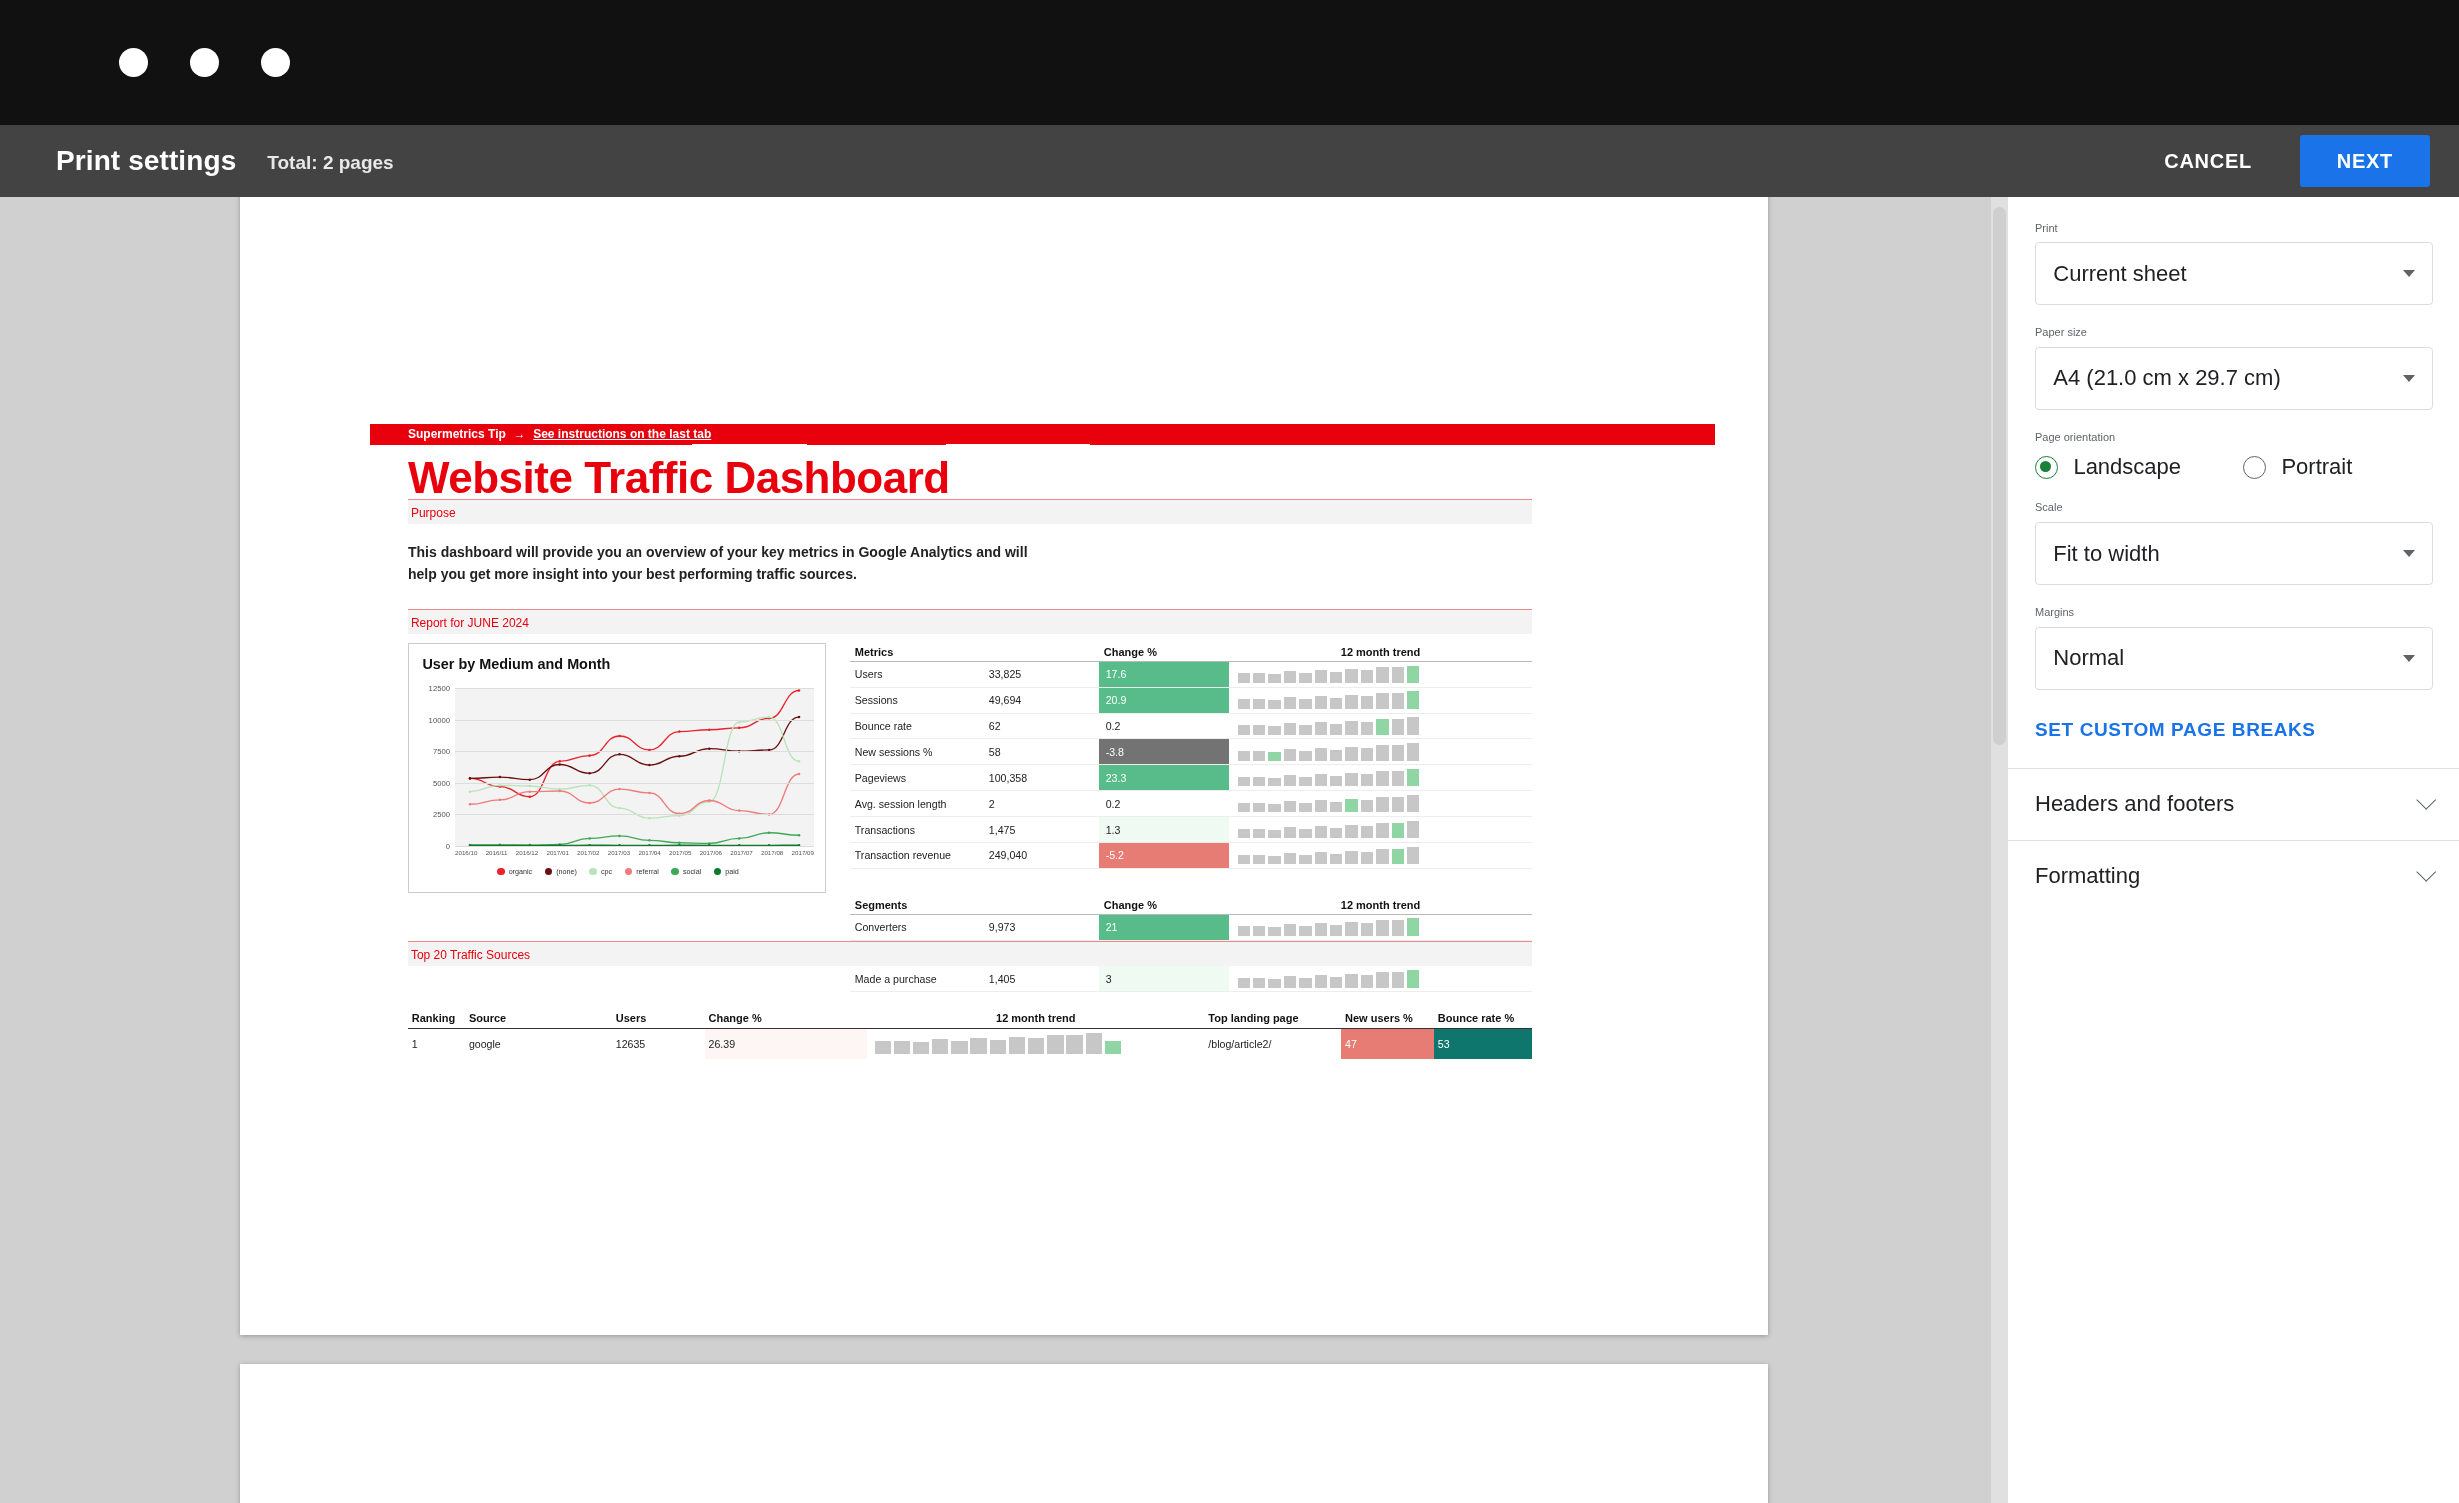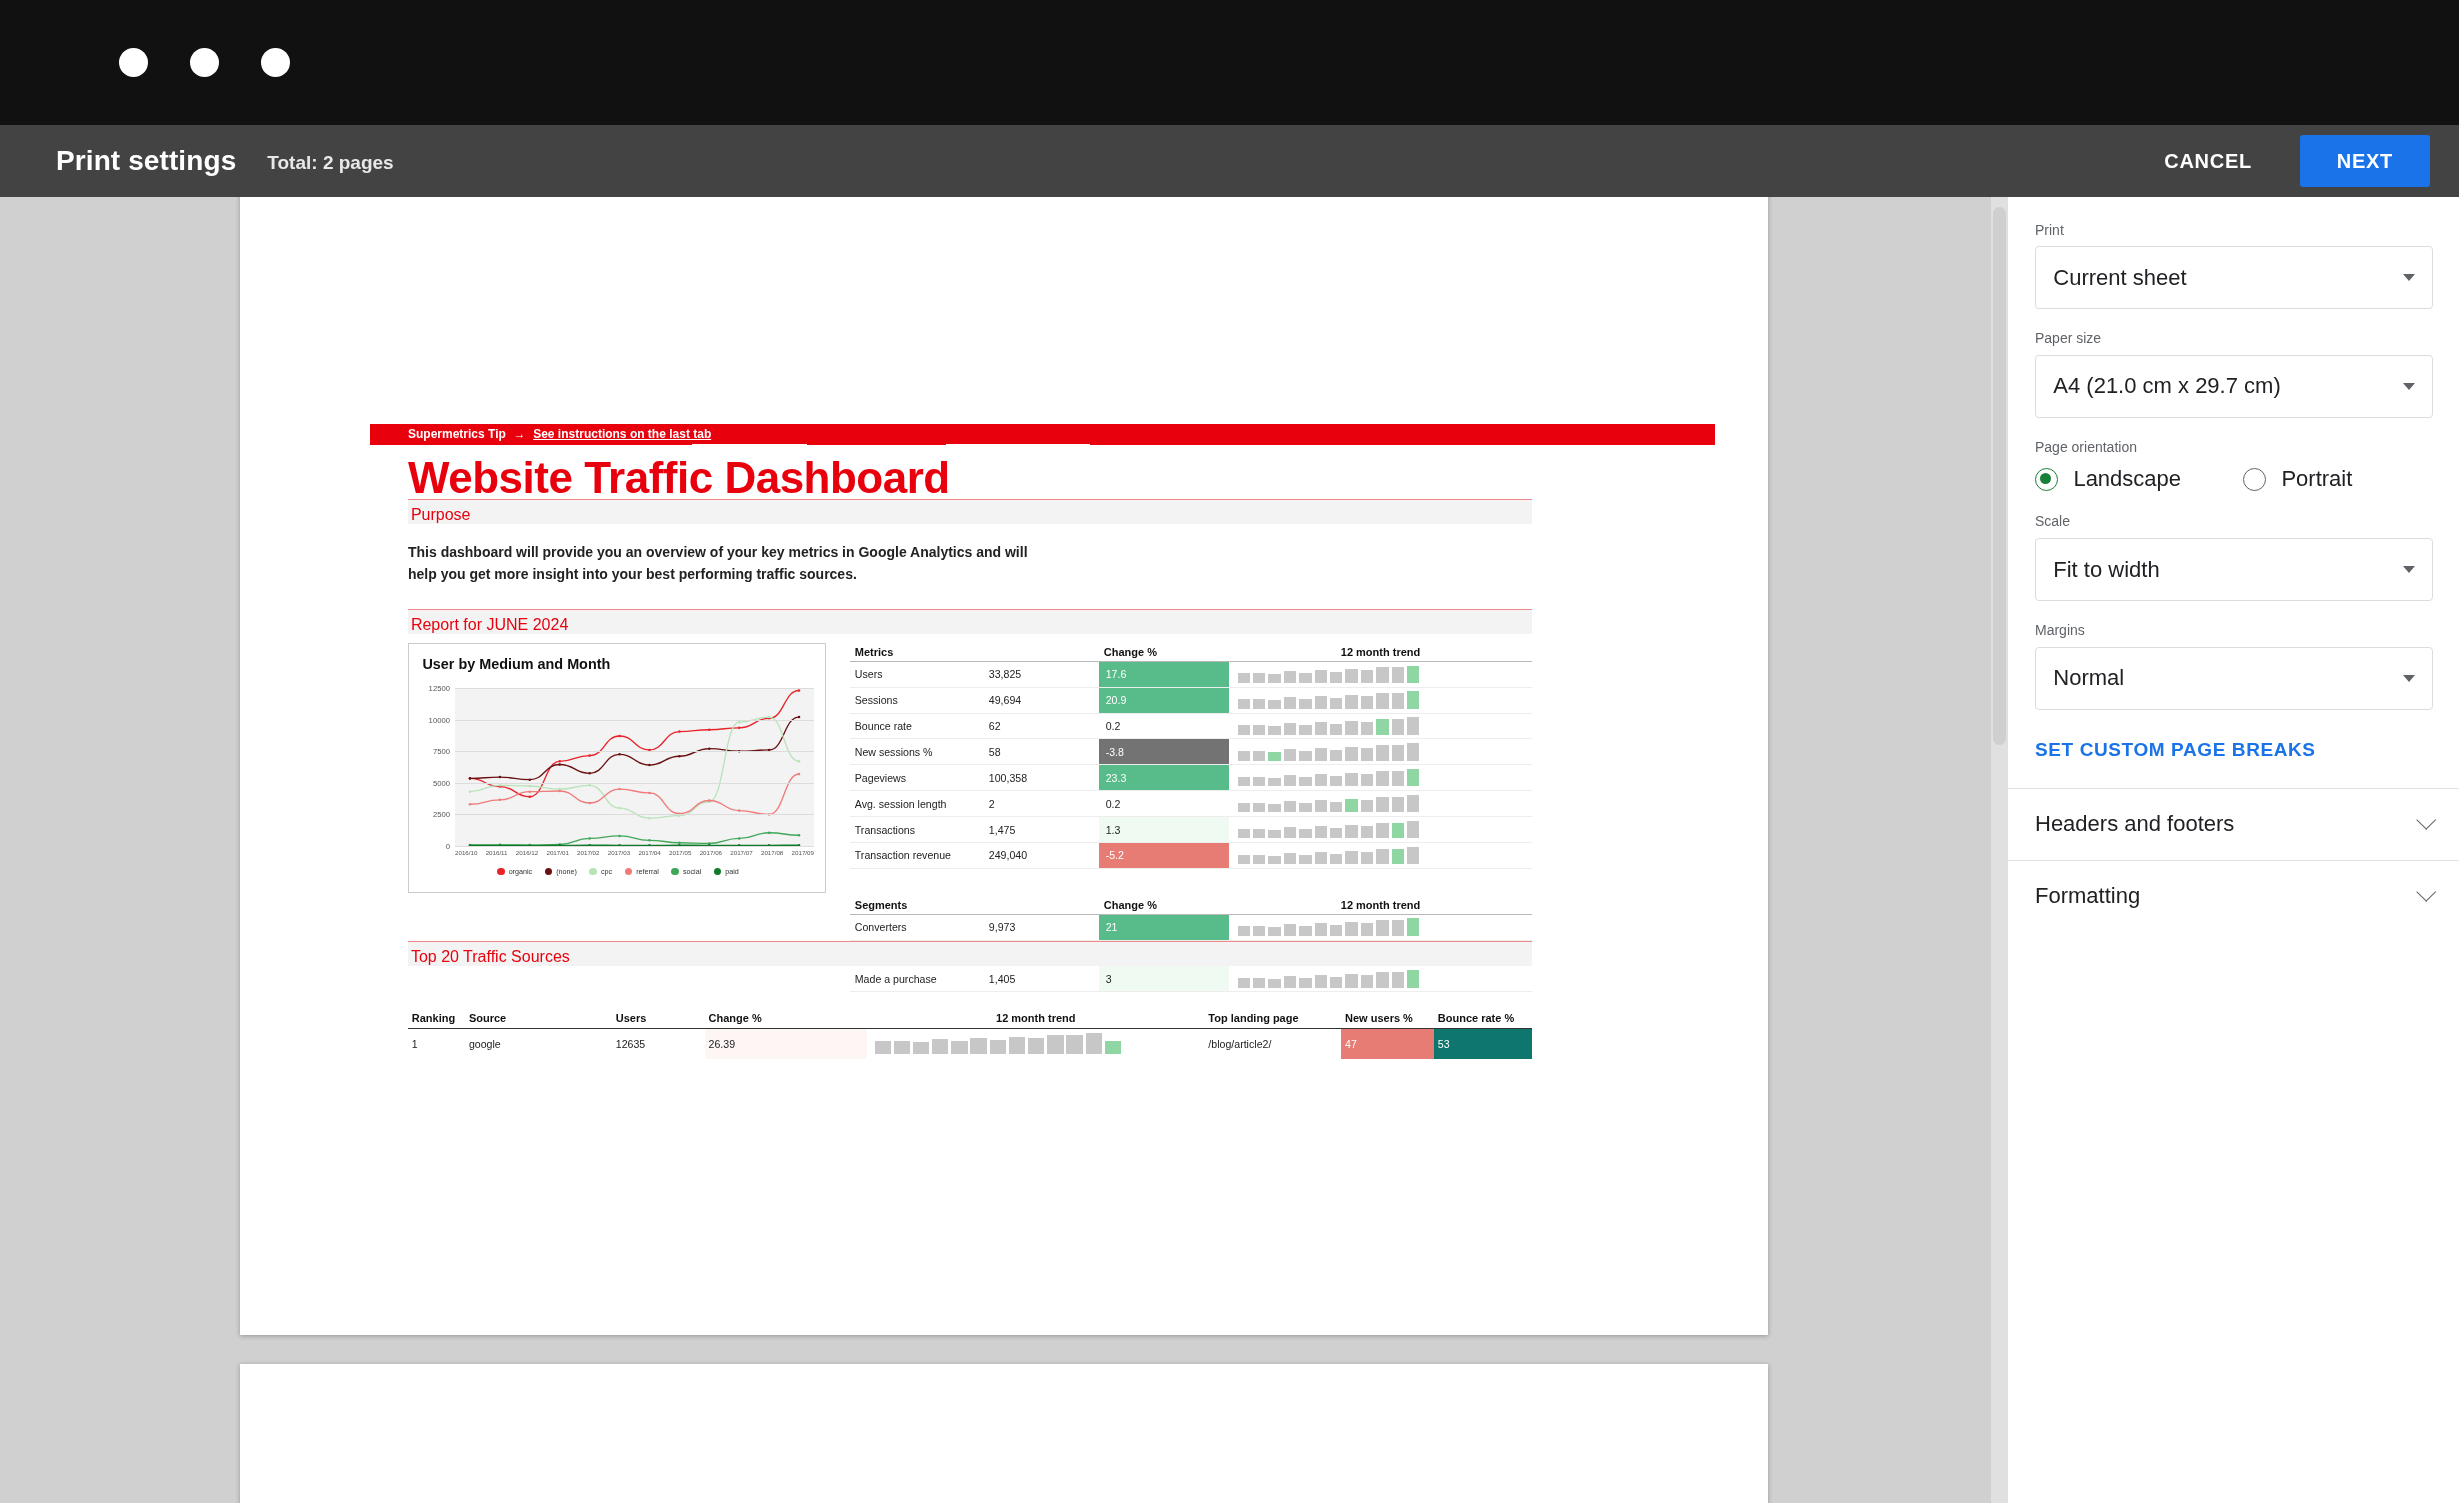--- a/index.html
+++ b/index.html
@@ -63,21 +63,21 @@
   }
 
   .sidebar {
     position: absolute; top: 0; left: 2008px; width: 452px; height: 1307px;
     background: #ffffff;
   }
 
   
   .sb-inner { padding: 21px 27px 0 27px; }
   .field-label {
-    font-size: 14px; color: #5f6368; margin-bottom: 8.6px; margin-top: 21px;
+    font-size: 11px; color: #5f6368; margin-bottom: 8.6px; margin-top: 21px;
   }
   .field-label.first { margin-top: 3.8px; }
   .select-box {
     height: 63px; border: 1px solid #dadce0; border-radius: 3.8px;
     display: flex; align-items: center; padding: 0 17.3px;
     font-size: 22px; color: #202124; background: #fff; cursor: pointer;
   }
   .select-box .val { flex: 1; }
   .caret {
     width: 0; height: 0; border-left: 6.7px solid transparent;
@@ -147,21 +147,21 @@
     position: absolute; left: 38px; top: 290px;
     font-size: 44px; font-weight: bold; color: #e8000d;
     letter-spacing: -0.5px; white-space: nowrap;
   }
   .sec-band {
     position: absolute; height: 25px; background: #f3f3f3;
     border-top: 1.4px solid #f08a8a; left: 38px; width: 1124px;
   }
   .sec-band .sec-text {
     position: absolute; left: 2.9px; top: 5.8px;
-    font-size: 16px; color: #e8000d;
+    font-size: 12px; color: #e8000d;
   }
   .band-purpose { top: 336px; }
   .band-report  { top: 446px; }
   .band-top20   { top: 778px; }
 
   .purpose-copy {
     position: absolute; left: 38px; top: 379px; width: 634px;
     font-size: 14px; font-weight: bold; color: #222222; line-height: 1.55;
   }
 

